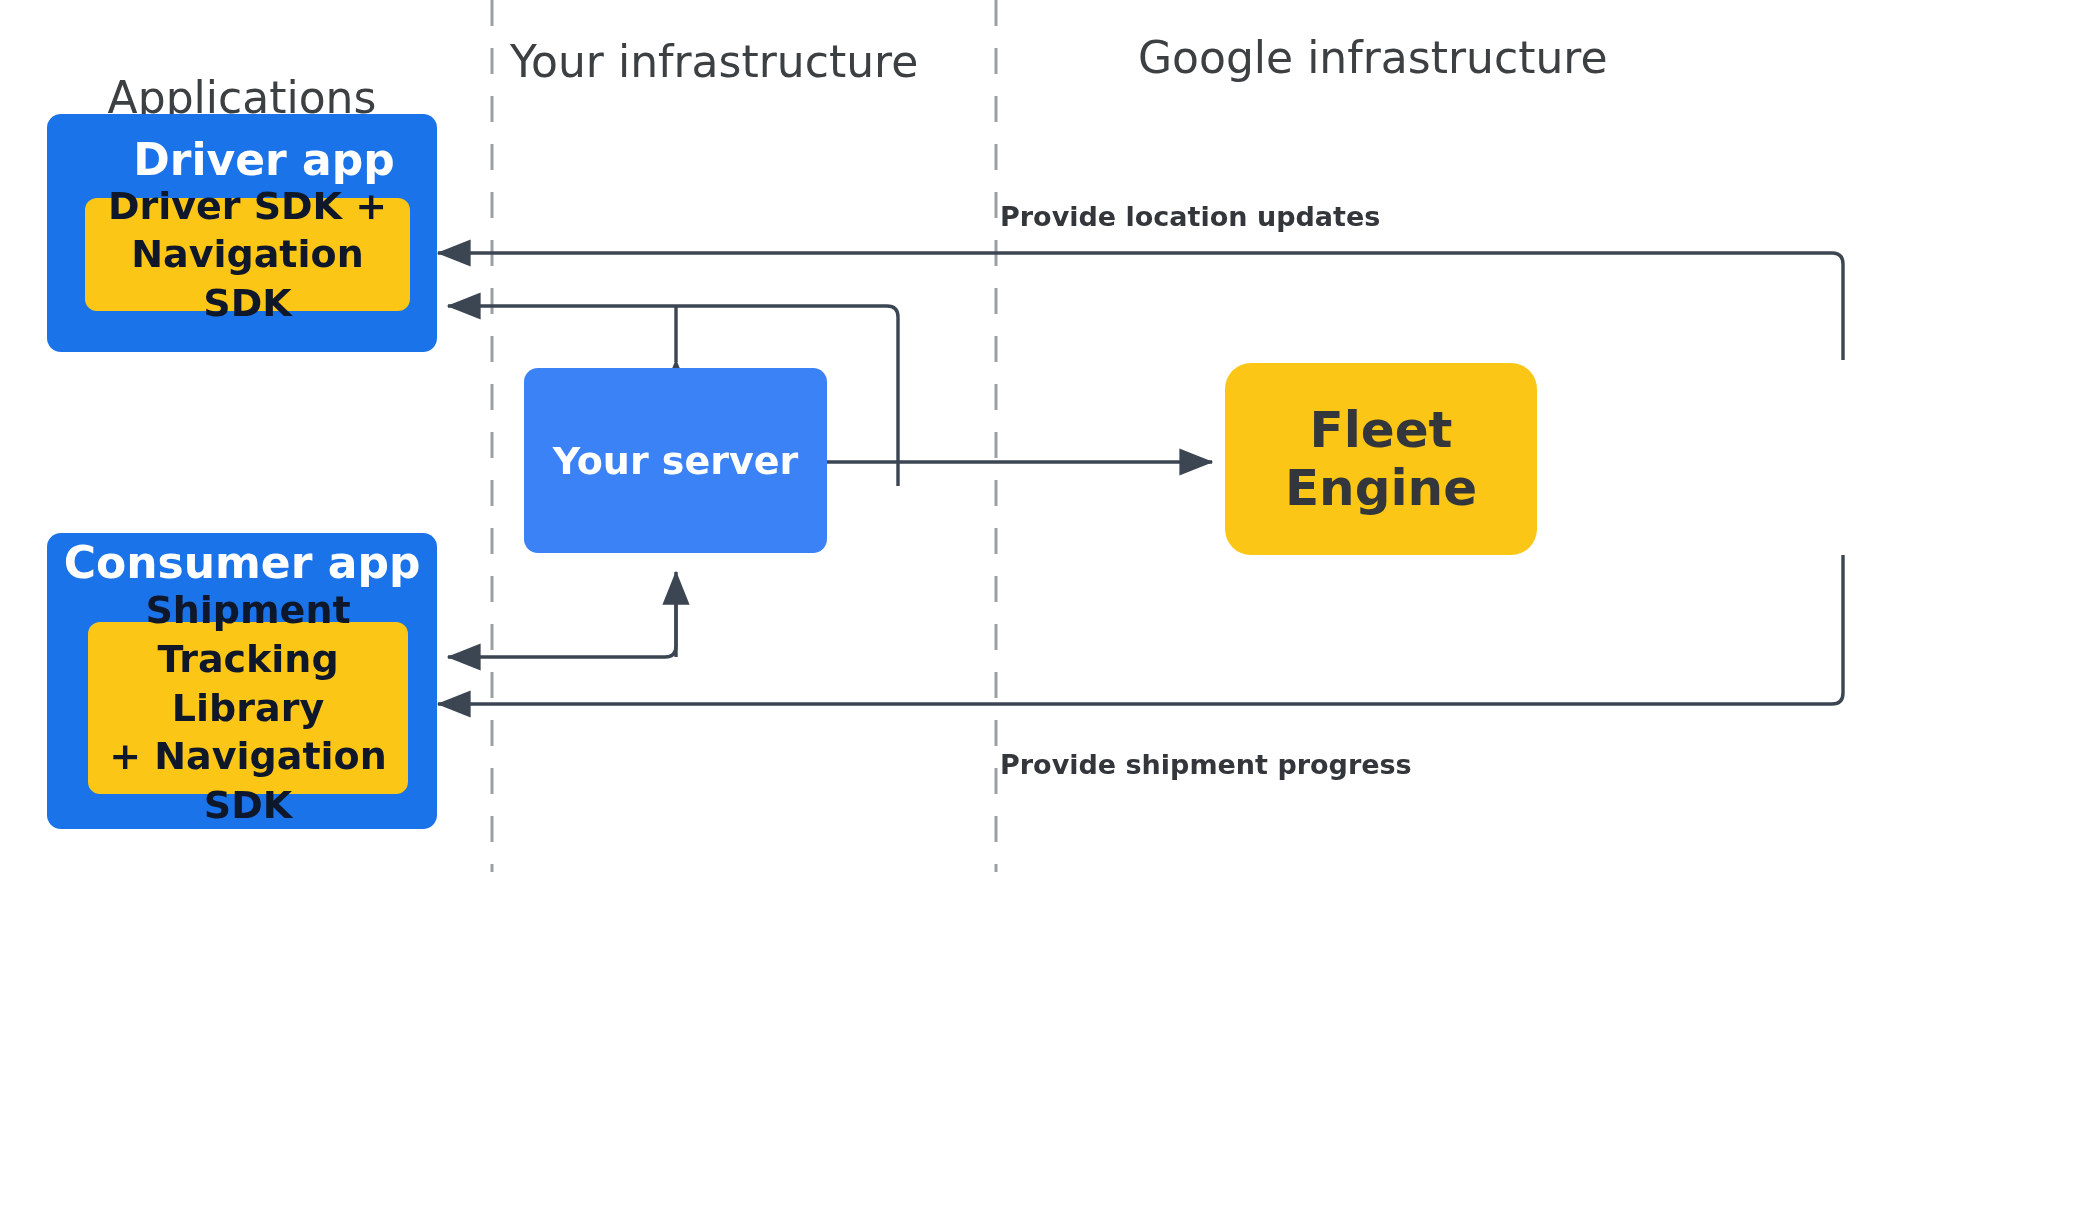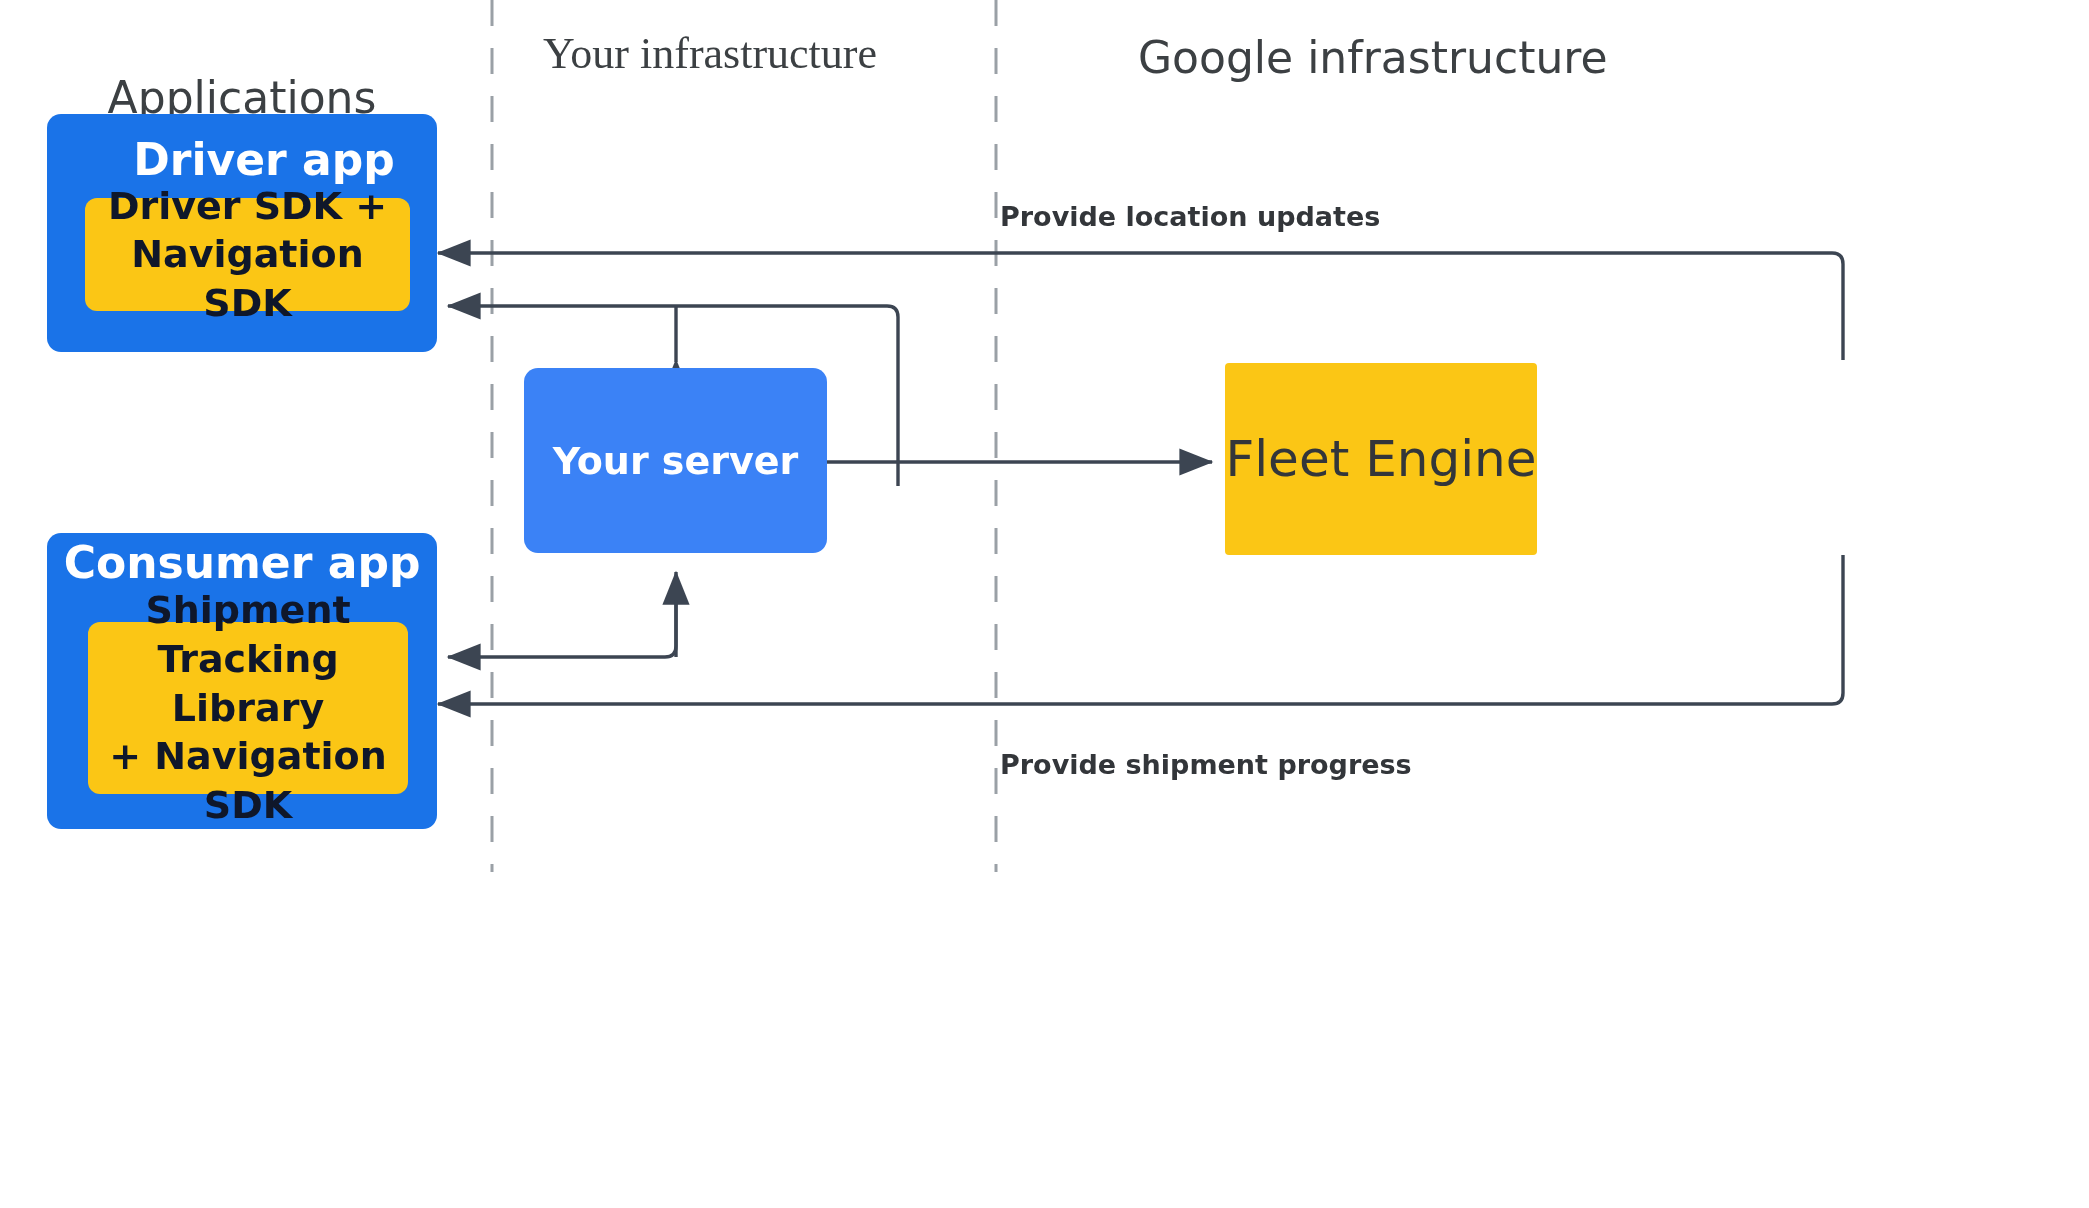--- a/index.html
+++ b/index.html
@@ -62,42 +62,42 @@
   }
   .serverbox{
     background:#3b82f6;
     border-radius:14px;
     color:#ffffff;
     font-weight:bold;
     font-size:38px;
   }
   .enginebox{
     background:#fbc615;
-    border-radius:4px;
+    border-radius:26px;
     color:#33363a;
-    font-weight:normal;
+    font-weight:bold;
     font-size:50px;
   }
   .edgelabel{
     position:absolute;
     font-size:27px;
     font-weight:bold;
     color:#33363a;
     white-space:nowrap;
     line-height:1.25;
     text-align:left;
   }
 </style>
 </head>
 <body>
 
 <div id="stage">
 
   <div class="colhdr" style="left:42px;top:36px;width:400px;margin-top:40px;">Applications</div>
-  <div class="colhdr" style="left:510px;top:32px;width:400px;font-family:Liberation Serif, serif;">Your infrastructure</div>
+  <div class="colhdr" style="left:510px;top:40px;width:400px;">Your infrastructure</div>
   <div class="colhdr" style="left:1138px;top:36px;width:400px;">Google infrastructure</div>
 
   <svg class="layer" viewBox="0 0 2089 1208">
     <defs>
       <marker id="ah" markerWidth="11" markerHeight="11" refX="9.6" refY="4" orient="auto" markerUnits="strokeWidth">
         <path d="M0,0 L10,4 L0,8 z" fill="#3c4552"></path>
       </marker>
     </defs>
 
     <line x1="492" y1="0" x2="492" y2="872" stroke="#9aa0a6" stroke-width="3" stroke-dasharray="26 22"></line>

